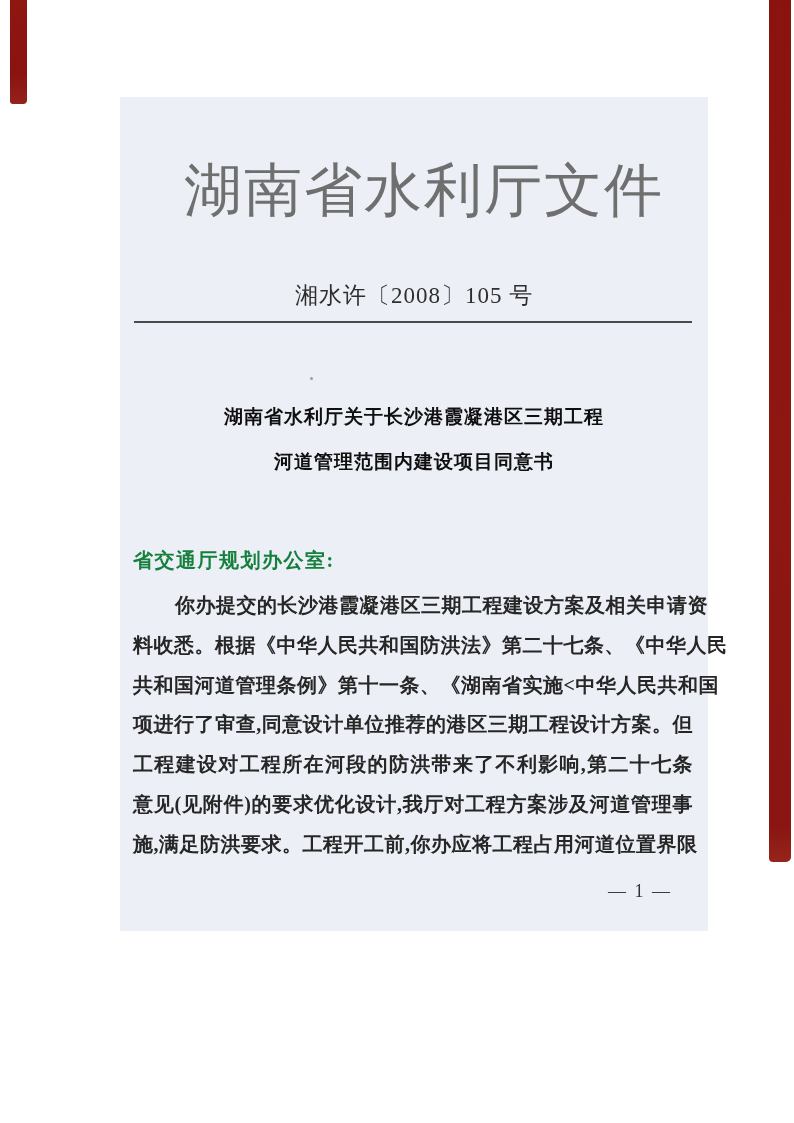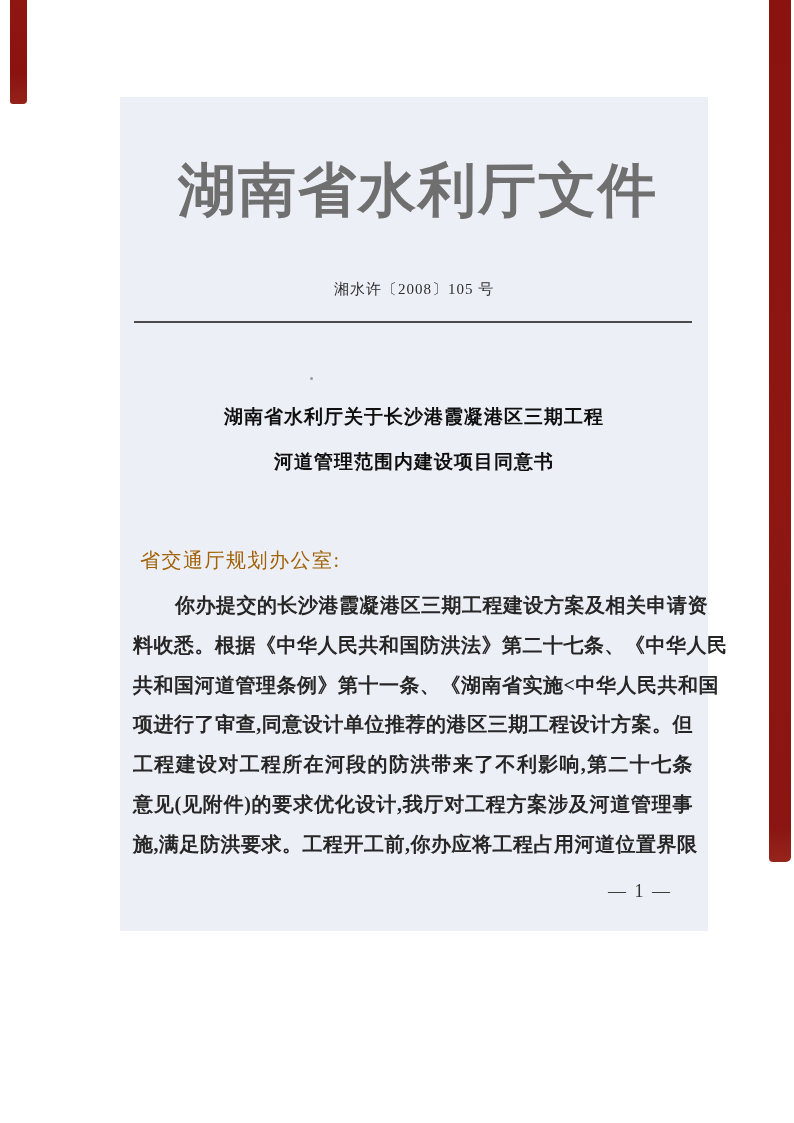--- a/index.html
+++ b/index.html
@@ -34,36 +34,36 @@
   }
   
   .paper {
     position: absolute;
     left: 120px; top: 97px;
     width: 588px; height: 834px;
     background: #edeff6;
   }
   .org-title {
     position: absolute;
-    top: 46px; left: 4px;
+    top: 46px; left: 10px;
     width: 100%;
     text-align: center;
     font-size: 58px;
     line-height: 95px;
-    font-weight: 700;
+    font-weight: 400;
     letter-spacing: 2px;
     color: #6f6f6f;
     white-space: nowrap;
   }
   .doc-number {
     position: absolute;
     top: 183px; left: 0;
     width: 100%;
     text-align: center;
-    font-size: 15px;
+    font-size: 23px;
     letter-spacing: 1px;
     color: #2e2e2e;
   }
   .rule {
     position: absolute;
     top: 224px; left: 14px;
     width: 558px; height: 2px;
     background: #4a4a4a;
   }
   .doc-title {
@@ -72,24 +72,25 @@
     width: 100%;
     text-align: center;
     font-size: 19px;
     line-height: 45px;
     font-weight: 700;
     letter-spacing: 1px;
     color: #0f0f0f;
   }
   .addressee {
     position: absolute;
-    top: 450px; left: 20px;
+    top: 450px; left: 13px;
     font-size: 20px;
     letter-spacing: 1.5px;
-    color: #a16207;
+    color: #15803d;
+    font-weight: bold;
   }
   .body-para {
     position: absolute;
     top: 489px; left: 13px;
     width: 560px;
     font-size: 20px;
     color: #262626;
   }
   .body-line {
     display: block;

